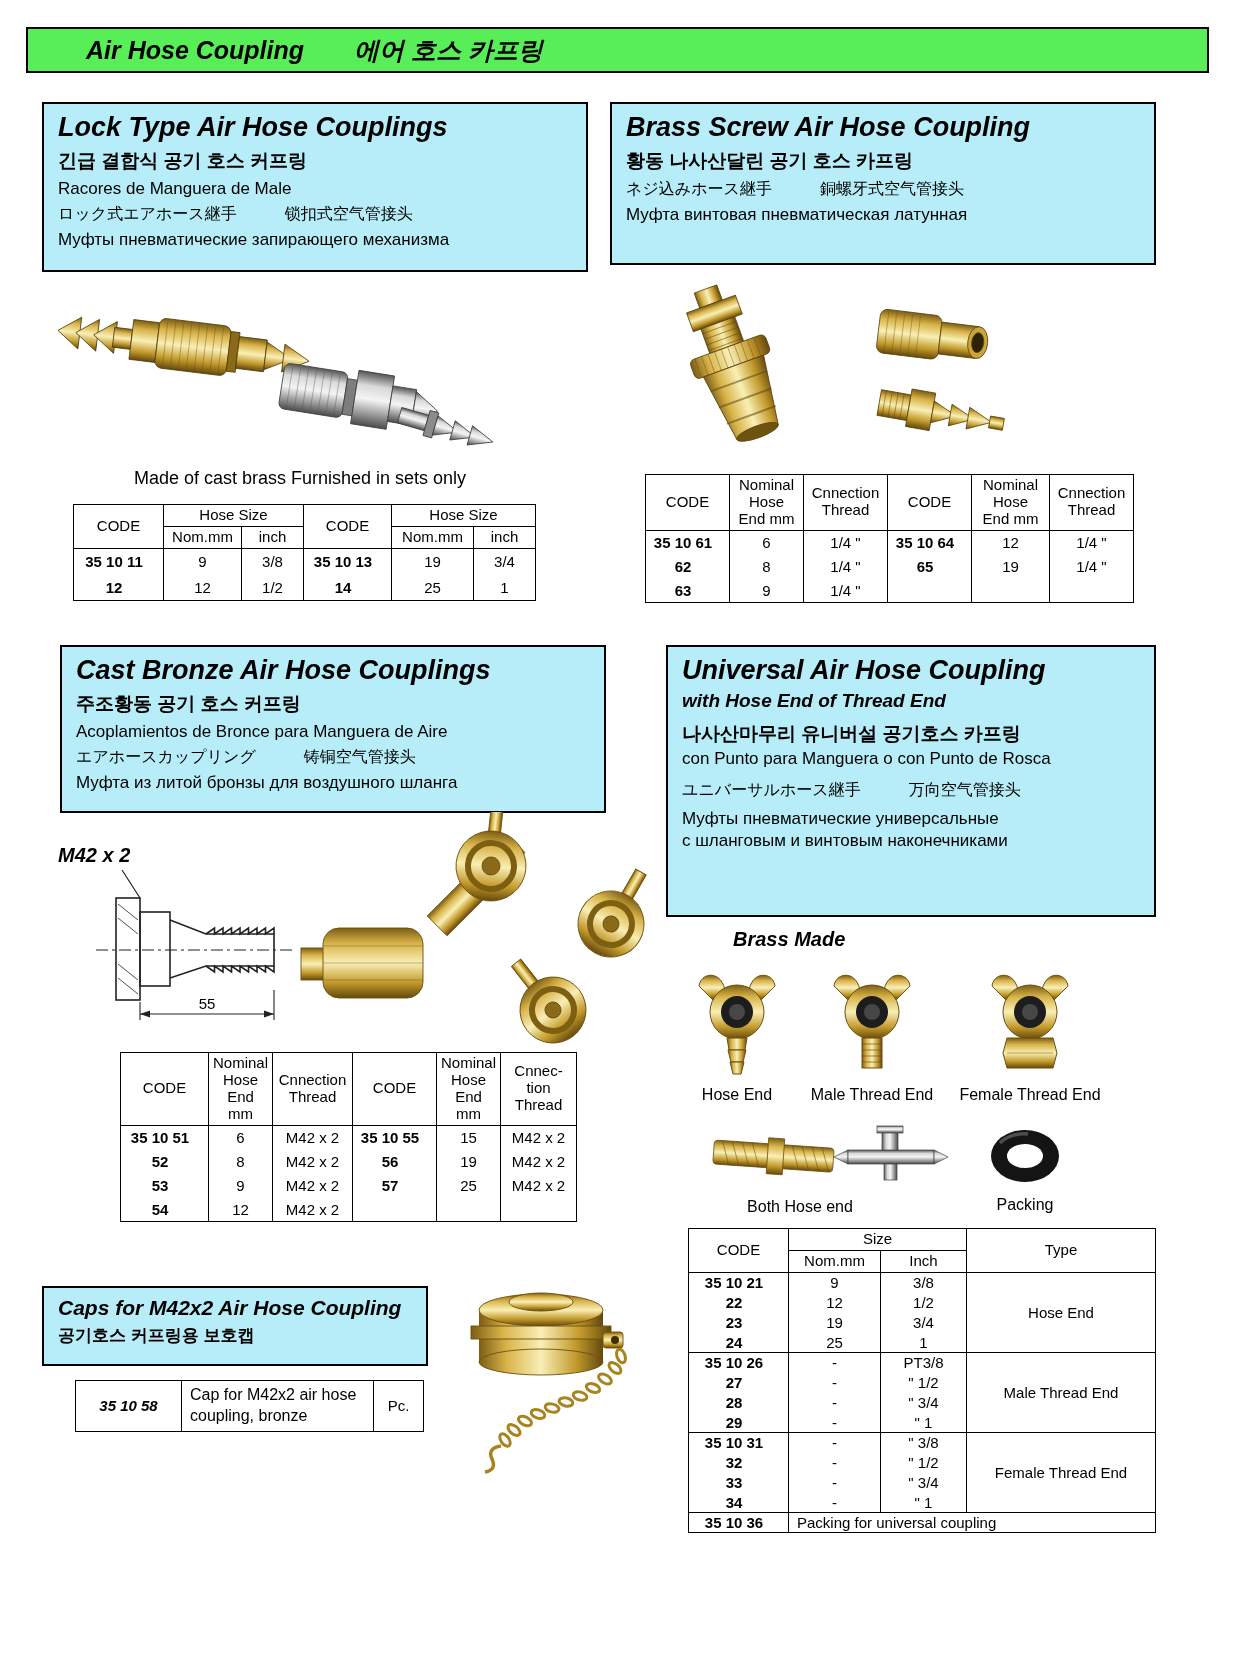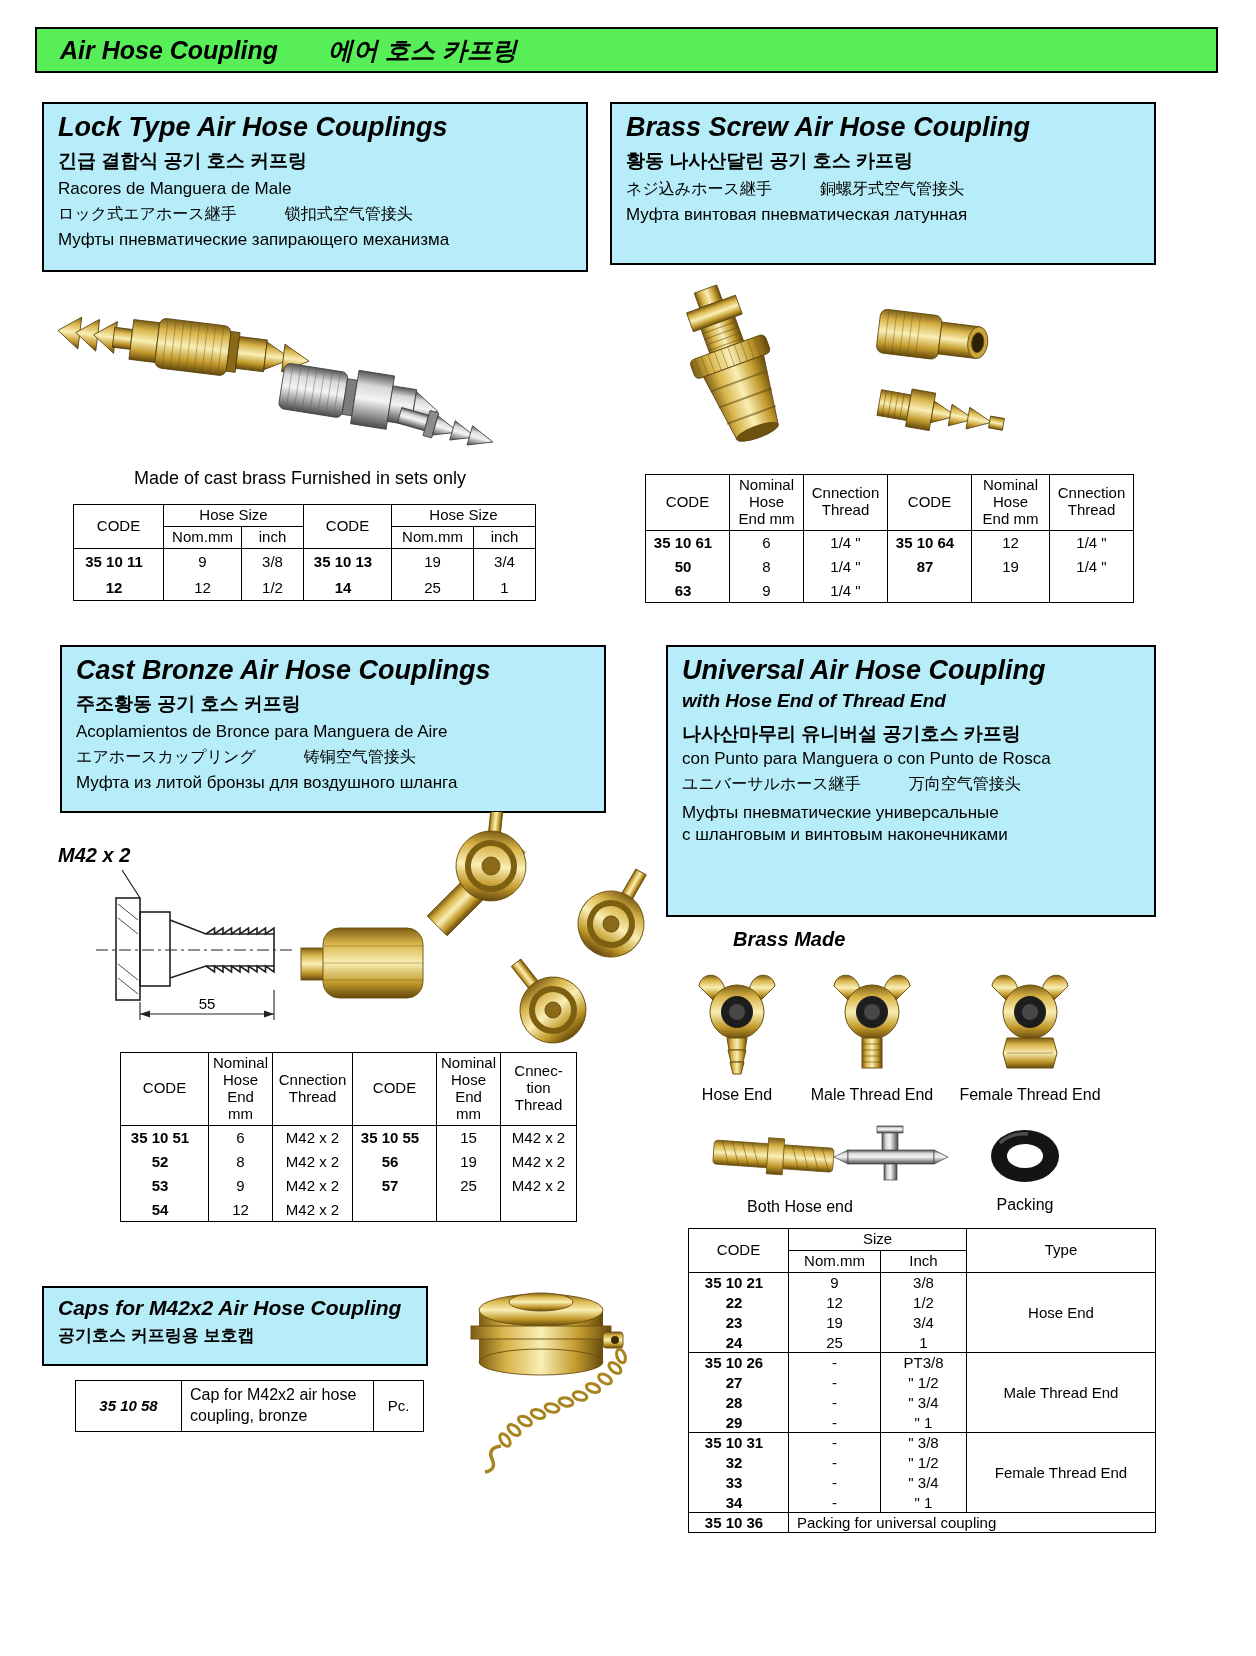--- a/index.html
+++ b/index.html
@@ -1,30 +1,30 @@
 <!DOCTYPE html>
 <html><head>
 <meta charset="utf-8">
 <style>
   html,body{margin:0;padding:0;background:#fff;}
   .page{position:relative;width:1256px;height:1656px;background:#ffffff;color:#000;
         font-family:"Liberation Sans","DejaVu Sans",sans-serif;overflow:hidden;}
-  .green-bar{position:absolute;left:35px;top:27px;width:1183px;height:46px;background:#58ee58;
-        border:2px solid #000;display:flex;align-items:center;padding-left:23px;box-sizing:border-box;}
+  .green-bar{position:absolute;left:26px;top:27px;width:1183px;height:46px;background:#58ee58;
+        border:2px solid #000;display:flex;align-items:center;padding-left:58px;box-sizing:border-box;}
   .green-bar .t{font-size:25px;font-weight:bold;font-style:italic;white-space:pre;}
   .cyan{position:absolute;background:#b7edf8;border:2px solid #000;box-sizing:border-box;padding:8px 14px;}
   .cyan .title{font-size:27px;line-height:1.12;font-weight:bold;font-style:italic;}
   .cyan .title.small{font-size:21px;}
   .cyan .sub{font-size:19px;font-weight:bold;font-style:italic;margin-top:5px;}
   .cyan .ko{font-size:19px;font-weight:bold;margin-top:6px;}
   .cyan .ln{font-size:17px;margin-top:5px;}
   .cyan .jp{font-size:16px;margin-top:5px;}
   .roomy .ko{margin-top:9px;}
   .roomy .ln{margin-top:8px;}
-  .roomy .jp{margin-top:5px;}
+  .roomy .jp{margin-top:11px;}
   .note{position:absolute;font-size:18px;text-align:center;}
   .lbl{position:absolute;font-size:16px;text-align:center;}
   .bm{position:absolute;font-size:20px;font-weight:bold;font-style:italic;}
   .m42{position:absolute;font-size:20px;font-weight:bold;font-style:italic;}
   .img{position:absolute;}
   table.tbl{position:absolute;border-collapse:collapse;table-layout:fixed;border:1.5px solid #000;background:#fff;}
   .tbl th,.tbl td{border:1px solid #000;font-size:15px;text-align:center;vertical-align:middle;
         padding:1px 4px;box-sizing:border-box;}
   .tbl th{font-weight:normal;white-space:pre-line;line-height:1.13;padding:2px 3px;}
   .tbl td{height:26px;}
@@ -235,24 +235,24 @@
     <tbody>
       <tr>
         <td class="code">35 10 61</td>
         <td>6</td>
         <td>1/4 "</td>
         <td class="code">35 10 64</td>
         <td>12</td>
         <td>1/4 "</td>
       </tr>
       <tr>
-        <td class="code">50</td>
+        <td class="code">62</td>
         <td>8</td>
         <td>1/4 "</td>
-        <td class="code">87</td>
+        <td class="code">65</td>
         <td>19</td>
         <td>1/4 "</td>
       </tr>
       <tr>
         <td class="code">63</td>
         <td>9</td>
         <td>1/4 "</td>
         <td class="code"></td>
         <td></td>
         <td></td>

